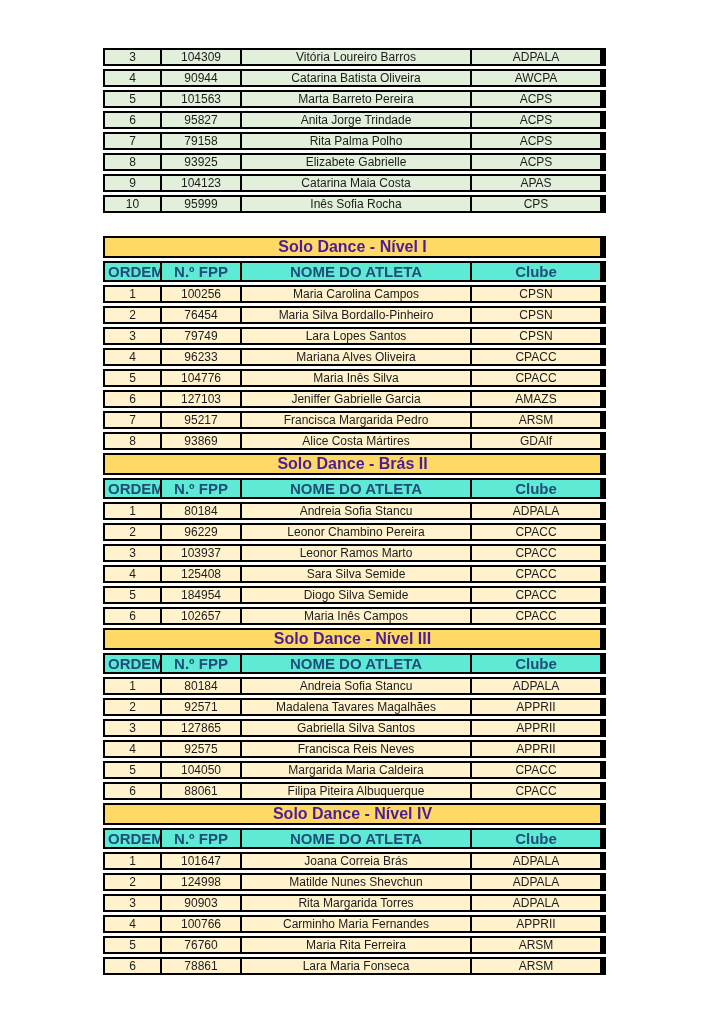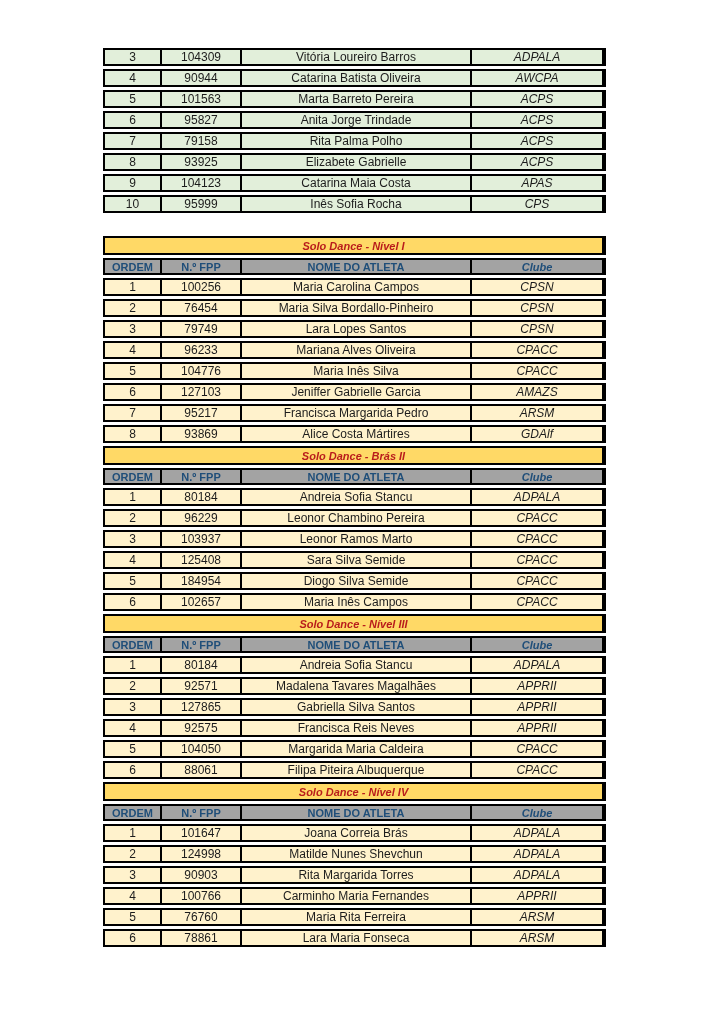--- a/index.html
+++ b/index.html
@@ -27,43 +27,43 @@
 
   .tbl td, .tbl th {
     border: 2px solid #000000;
     border-right: none;
     text-align: center;
     vertical-align: middle;
     padding: 0 3px;
     overflow: hidden;
     white-space: nowrap;
   }
-  .tbl td:last-child, .tbl th:last-child { border-right: 4px solid #000000; font-style: italic; }
+  .tbl td:last-child, .tbl th:last-child { border-right: 6px solid #000000; }
 
   
   #green-table td {
     background: #E2EFDA;
     height: 14px;
     font-size: 12px;
     color: #1c1c1c;
   }
 
   
   #sections-table tr.title td {
     background: #FFD966;
     height: 15px;
-    font-size: 11px;
+    font-size: 16px;
     font-weight: bold;
-    color: #b91c1c;
+    color: #4c1d95;
   }
   
   #sections-table th {
-    background: #a3a3a3;
+    background: #5eead4;
     height: 13px;
-    font-size: 11px;
+    font-size: 15px;
     font-weight: bold;
     color: #1F4E79;
   }
   
   #sections-table td.data {
     background: #FFF2CC;
     height: 13px;
     font-size: 12px;
     color: #1c1c1c;
   }

